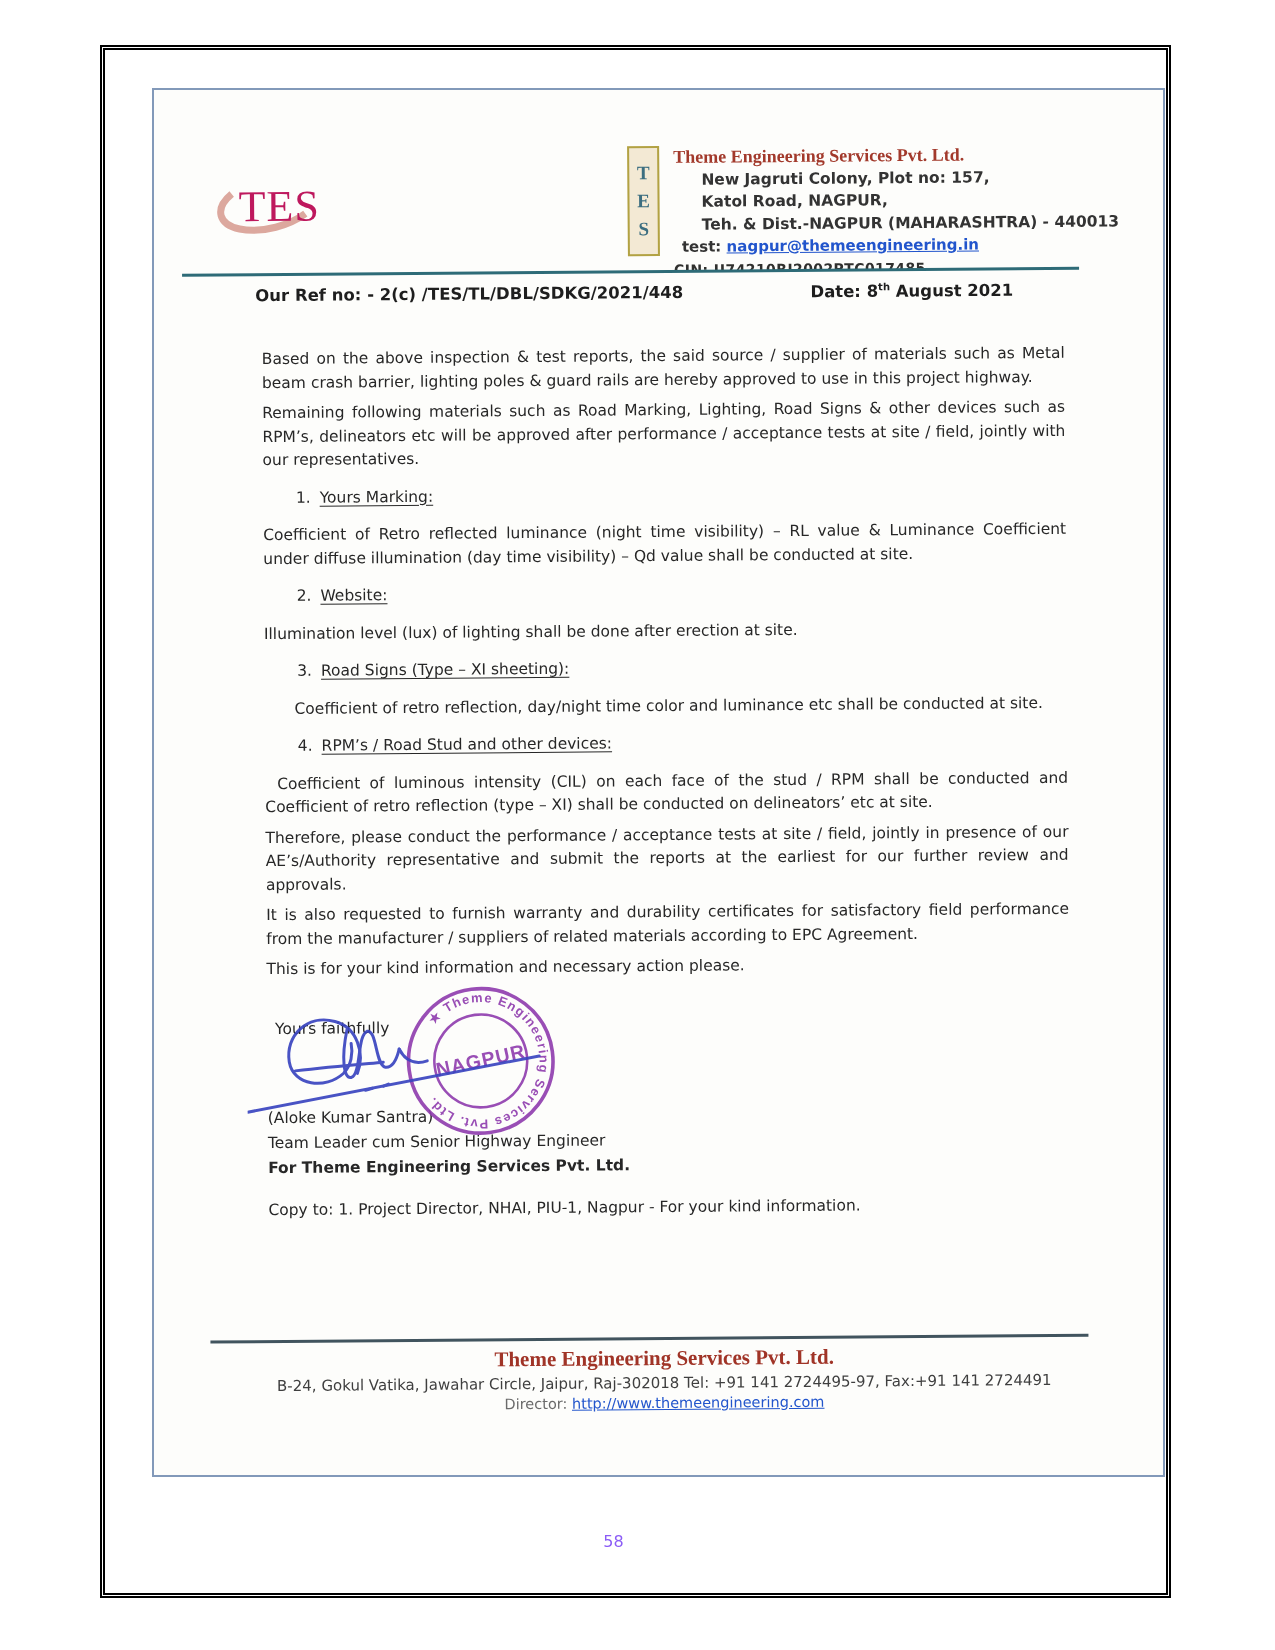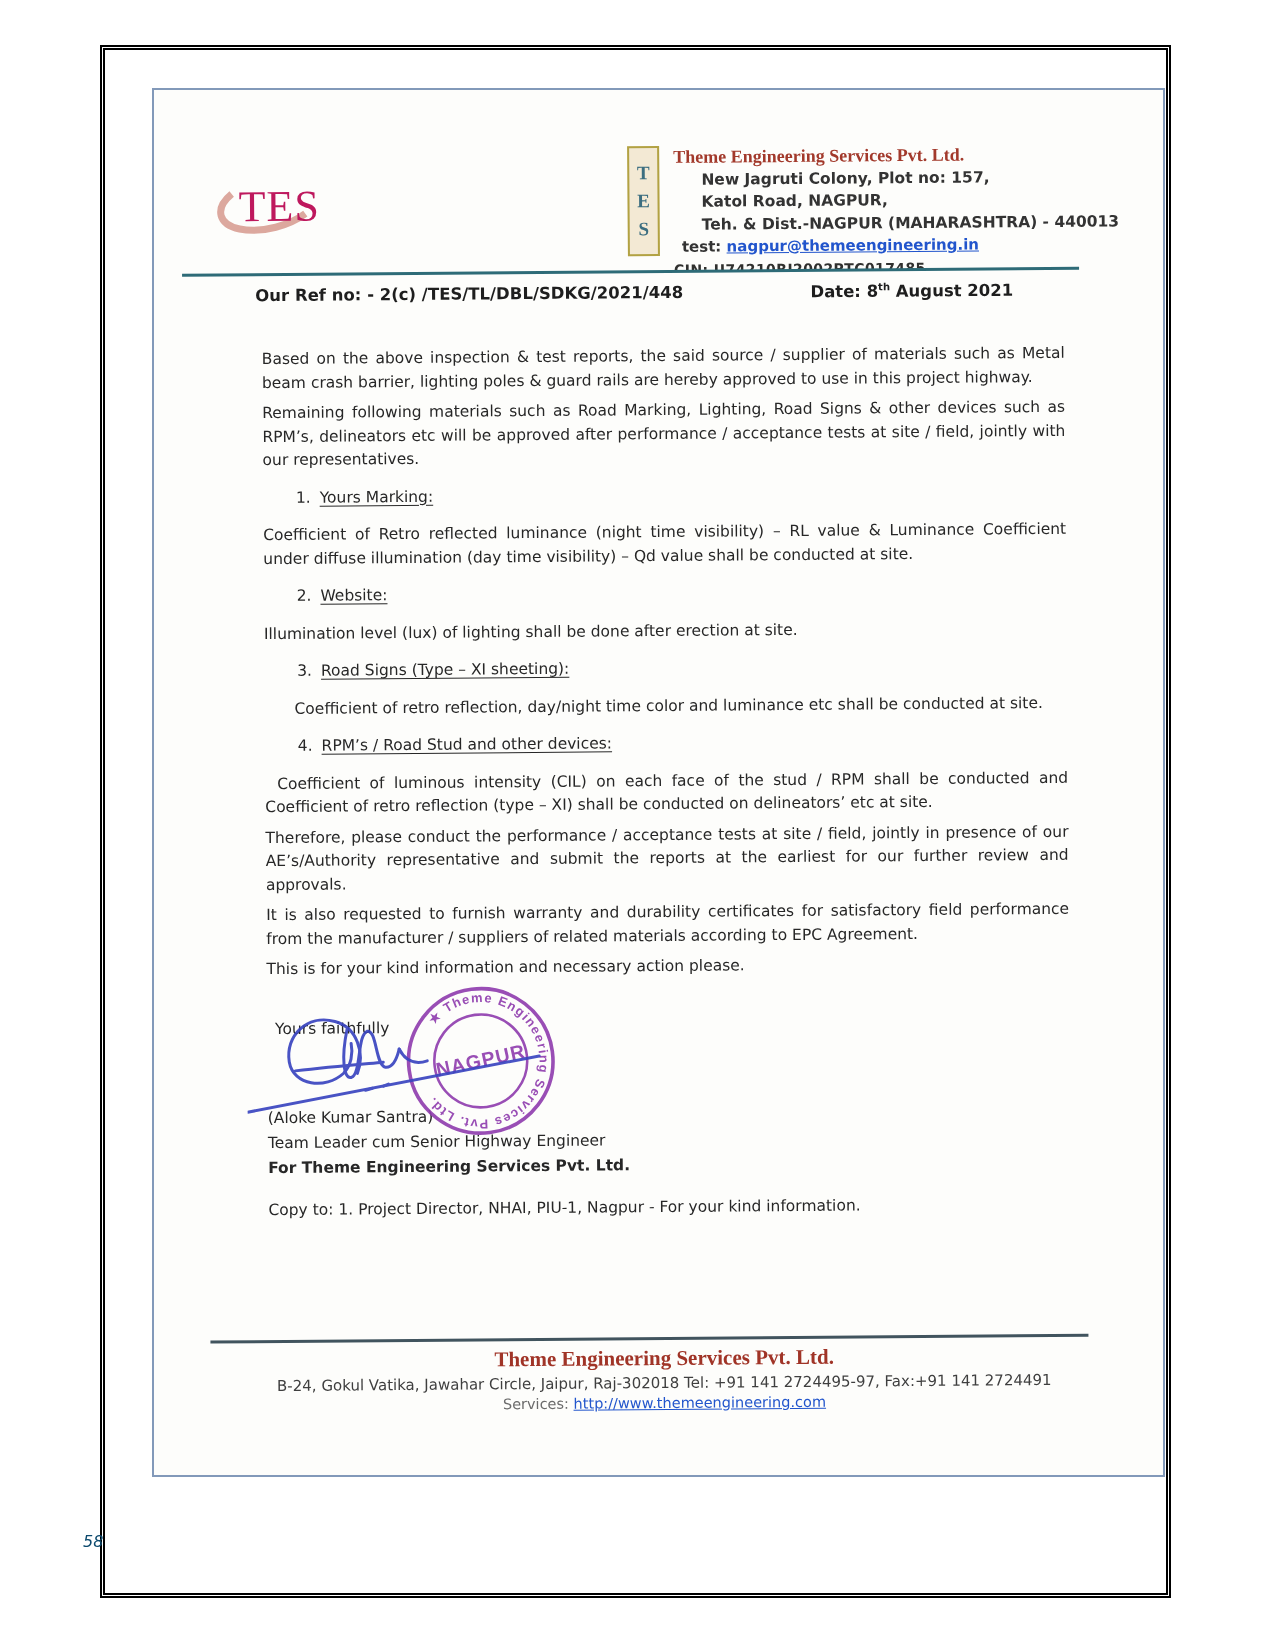--- a/index.html
+++ b/index.html
@@ -73,21 +73,21 @@
   .copyline { margin-top:18px !important; text-align:left !important; }
 
   
   .rule-bottom { position:absolute; left:51px; top:1247px; width:878px; height:3px; background:#41545e; }
   .footer { position:absolute; left:0; right:0; top:1256px; text-align:center; }
   .footer-company { font-family:"Liberation Serif", serif; font-weight:bold; font-size:21px; color:#a03427; }
   .footer-addr { font-size:15px; color:#3f3f3f; margin-top:3px; }
   .footer-web { font-size:14.5px; color:#6b6b6b; margin-top:3px; }
   .footer-web a { color:#2255cc; text-decoration:underline; }
 
-  .pageno { position:absolute; left:0; right:0; top:1482px; font-size:16px; color:#0c4a6e; transform:translateX(-22px);font-style:italic; }
+  .pageno { position:absolute; left:0; right:0; top:1482px; text-align:center; font-size:16px; color:#8b5cf6; transform:translateX(-22px); }
 </style>
 </head>
 <body>
 
 <div class="sheet">
   <div class="scan">
     <div class="tilt">
 
       <div class="logo">
         <svg width="110" height="74" viewBox="0 0 110 74">
@@ -187,21 +187,21 @@
         </div>
 
         <p class="copyline">Copy to: 1. Project Director, NHAI, PIU-1, Nagpur - For your kind information.</p>
       </div>
 
       <div class="rule-bottom"></div>
       <div class="footer">
         <div class="footer-company">Theme Engineering Services Pvt. Ltd.</div>
         <div class="footer-addr">B-24, Gokul Vatika, Jawahar Circle, Jaipur, Raj-302018 Tel: +91 141 2724495-97, Fax:+91 141 2724491</div>
         <div class="footer-web">
-          <span>Services: </span>
+          <span>Director: </span>
           <a href="#">http://www.themeengineering.com</a>
         </div>
       </div>
 
     </div>
   </div>
 
   <div class="pageno">58</div>
 </div>
 

